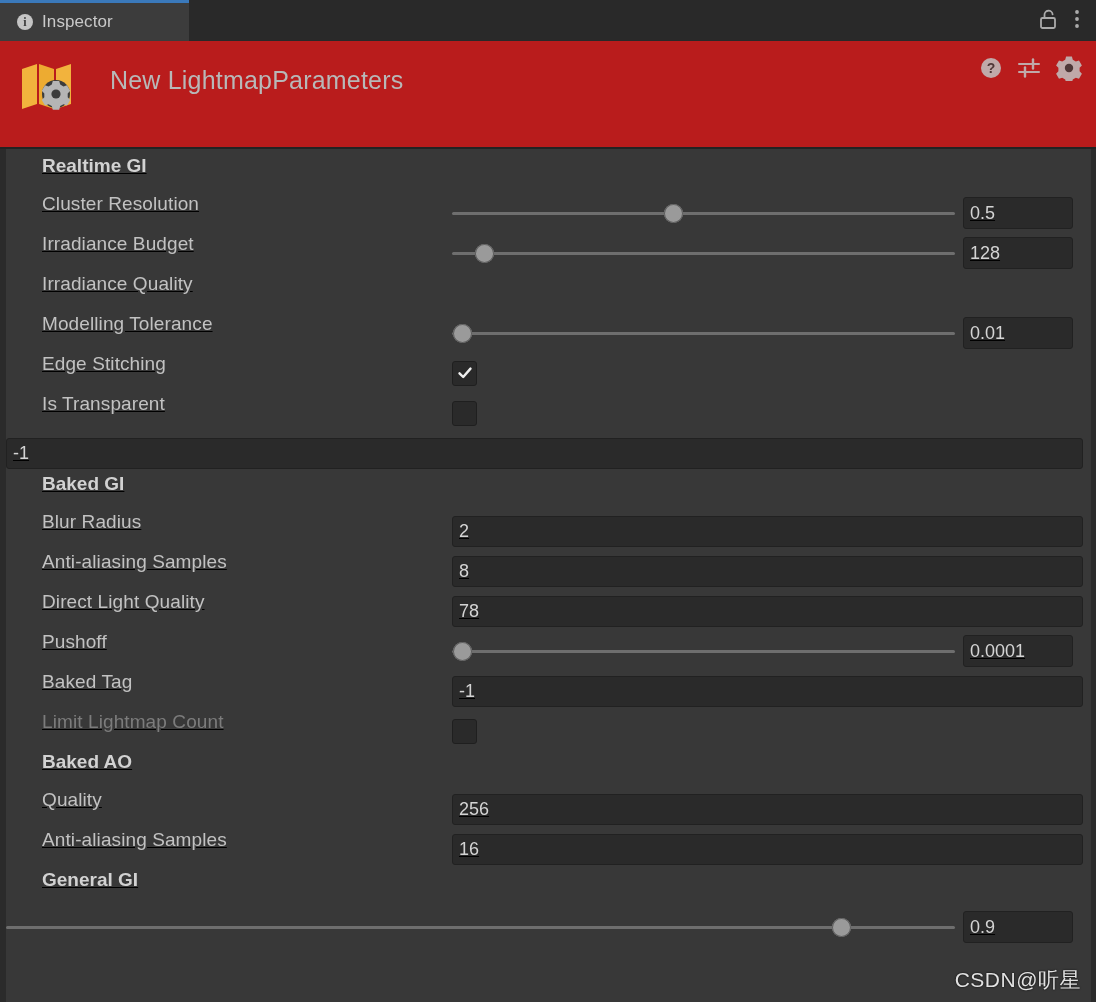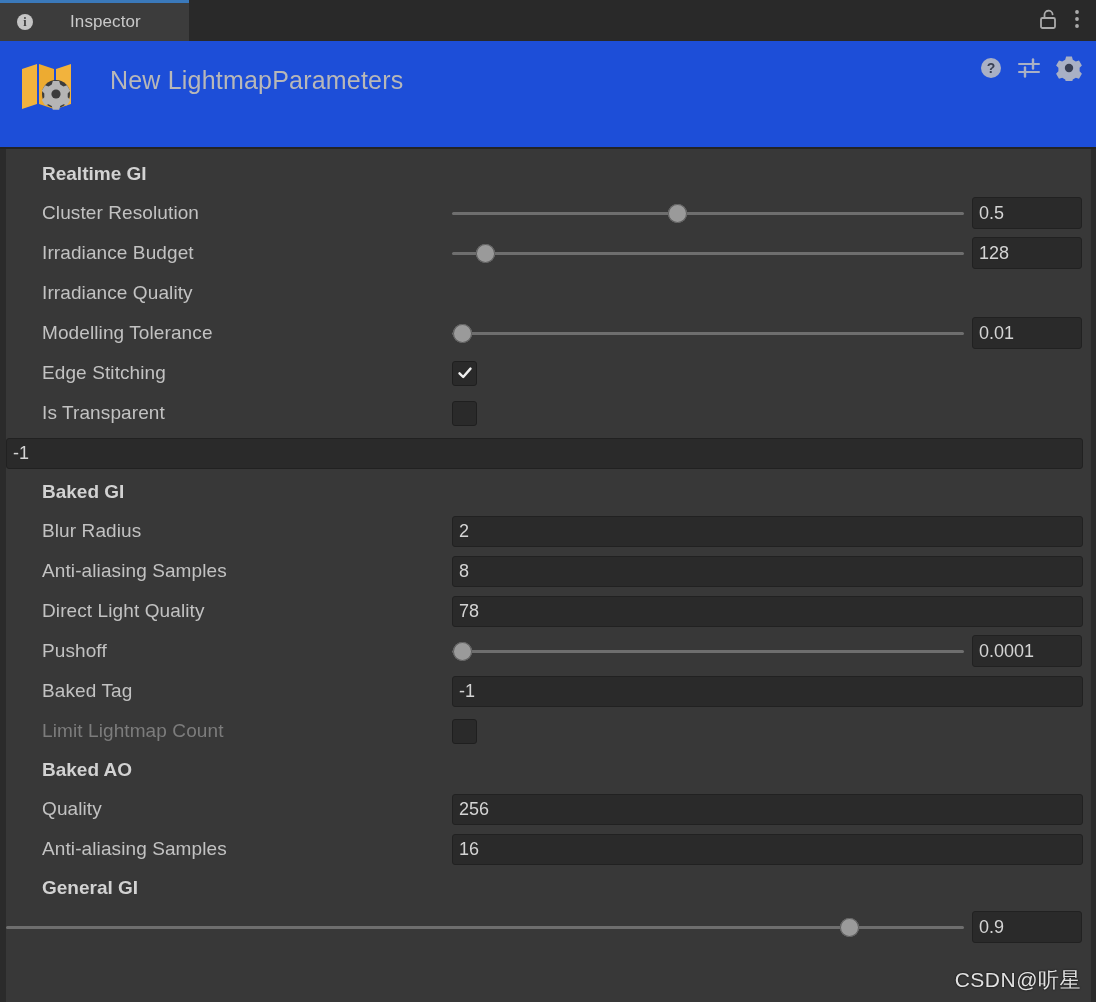--- a/index.html
+++ b/index.html
@@ -37,36 +37,35 @@
     font-weight: bold;
     font-size: 12px;
     line-height: 16px;
     text-align: center;
     flex: none;
   }
   .tab-label {
     color: #c9c9c9;
     font-size: 17px;
     letter-spacing: .1px;
-    margin-left: 28px;
   }
   .tabstrip-right {
     margin-left: auto;
     display: flex;
     align-items: center;
     gap: 16px;
     padding-right: 16px;
   }
   .icon-btn { display: block; opacity: .85; }
 
   
   .objheader {
     position: relative;
     height: 108px;
-    background: #1d4ed8;
+    background: #b91c1c;
     border-bottom: 2px solid #232323;
     display: flex;
     align-items: flex-start;
   }
   .obj-icon {
     position: relative;
     width: 64px; height: 64px;
     margin: 14px 0 0 16px;
     flex: none;
   }
@@ -93,21 +92,21 @@
     border-left: 6px solid #2b2b2b;
     border-right: 5px solid #2b2b2b;
     padding-top: 6px;
     overflow: hidden;
   }
 
   .row {
     position: relative;
     height: 40px;
     display: flex;
-    align-items: center;
+    text-decoration: underline;
   }
   .row.section { height: 38px; }
   .section-title {
     color: #d2d2d2;
     font-size: 19px;
     font-weight: bold;
     padding-left: 36px;
   }
   .label {
     width: 446px;
@@ -166,21 +165,21 @@
     flex: none;
     height: 31px;
     background: #2a2a2a;
     border: 1px solid #212121;
     border-radius: 3px;
     display: flex;
     align-items: center;
     padding: 15px 6px;
     color: #d4d4d4;
     font-size: 18px;
-    margin-right: 9px;
+    margin-right: 18px;
   }
 
   
   .checkbox {
     width: 25px; height: 25px;
     background: #2a2a2a;
     border: 1px solid #1f1f1f;
     border-radius: 3px;
     display: flex;
     align-items: center;

